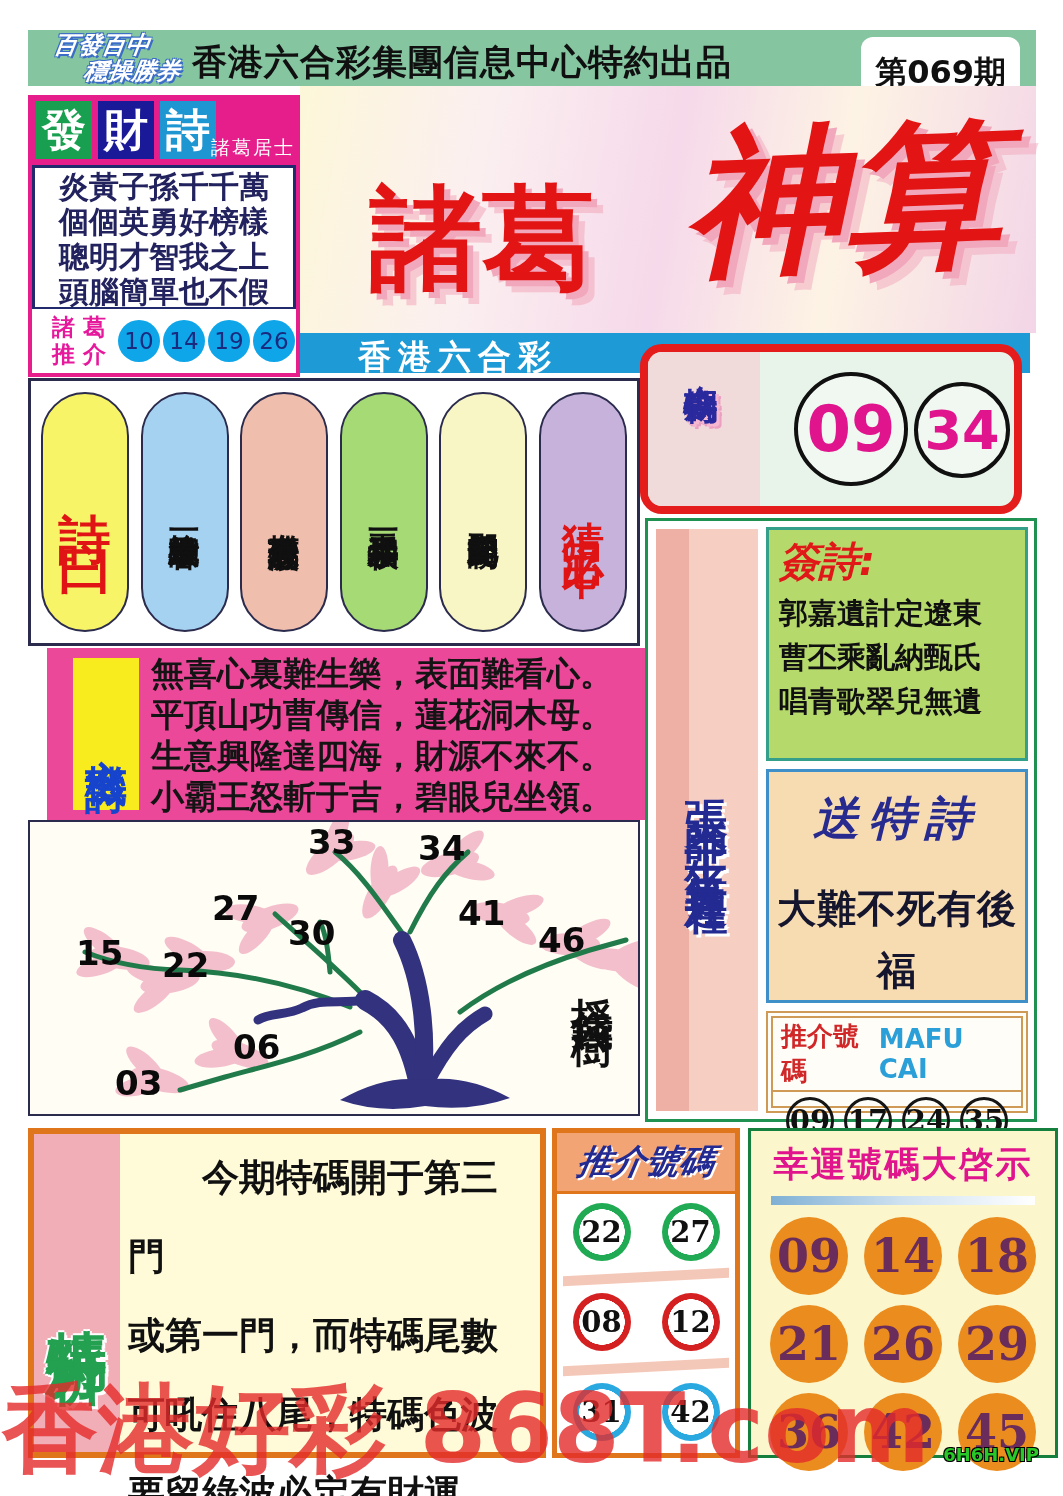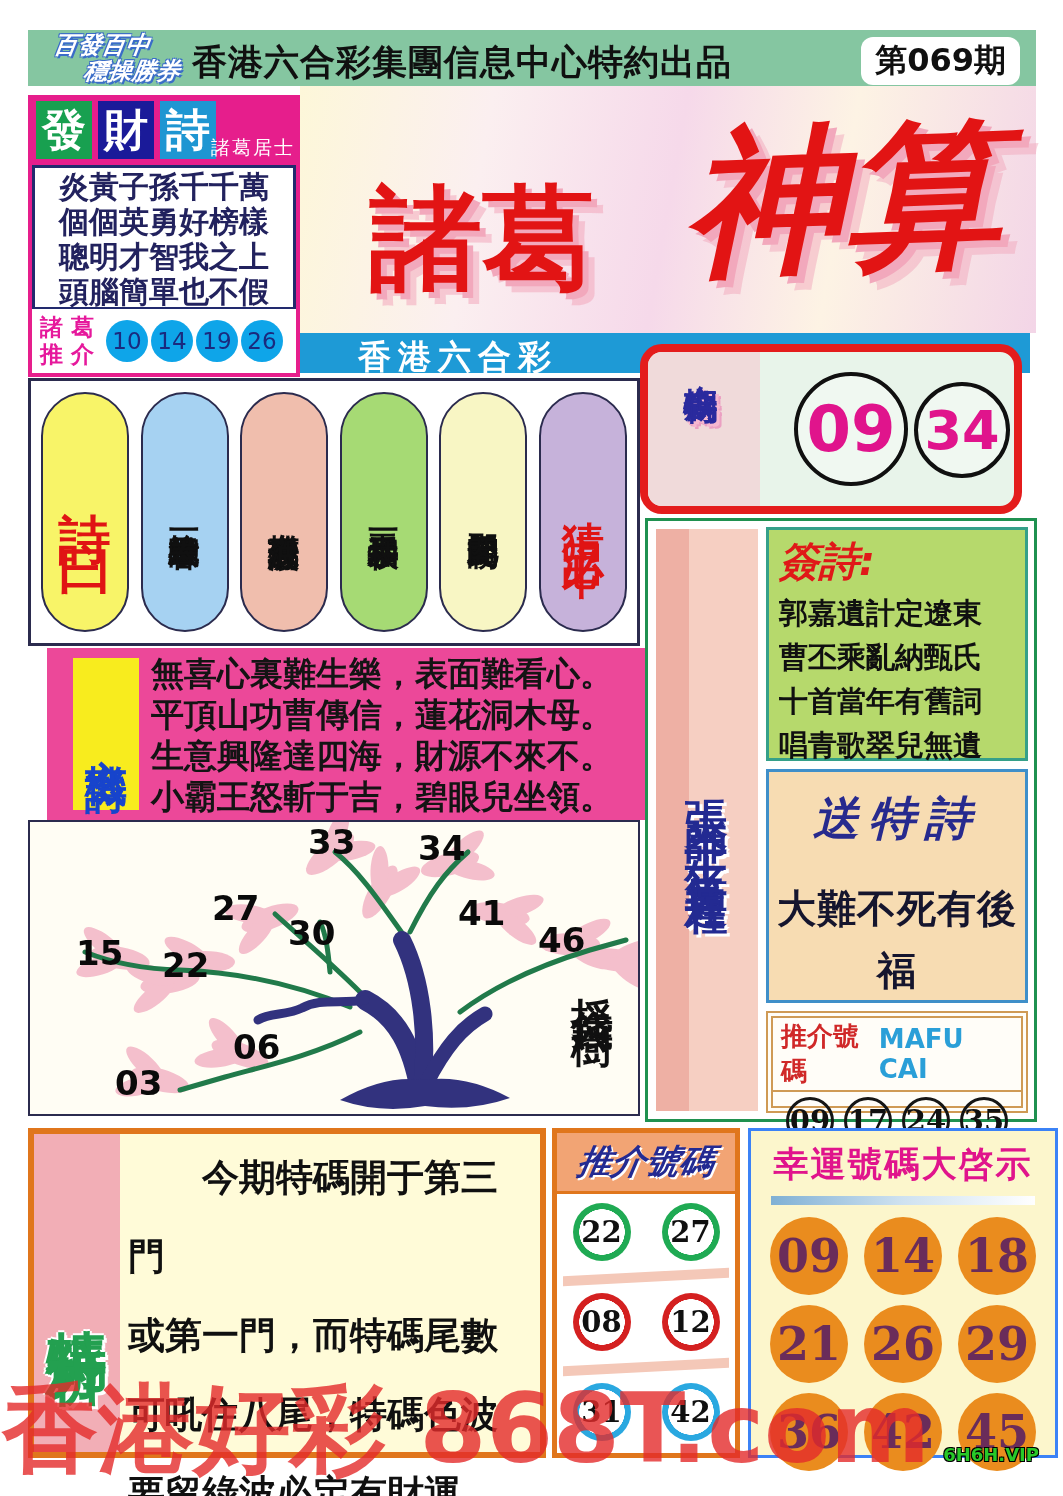--- a/index.html
+++ b/index.html
@@ -7,36 +7,36 @@
         font-family:"DejaVu Sans",sans-serif;}
   .abs{position:absolute;}
 
   
   .banner{left:28px;top:30px;width:1008px;height:56px;background:#85c6a1;}
   .logo{left:24px;top:2px;font-size:24px;font-weight:bold;font-style:italic;color:#ffffff;
         line-height:26px;transform:skewX(-8deg);
         text-shadow:2px 2px 0 #3a6cc8,-1px -1px 0 #3a6cc8,1px -1px 0 #3a6cc8,-1px 1px 0 #3a6cc8;}
   .logo .l2{margin-left:34px;}
   .banner-title{left:0;right:140px;top:9px;text-align:center;font-size:35px;font-weight:bold;color:#101010;letter-spacing:1px;}
-  .issue-box{right:16px;top:7px;background:#ffffff;border-radius:12px;padding:2px 14px;
+  .issue-box{right:16px;top:7px;background:#ffffff;border-radius:12px;padding:14px 14px;
              font-size:32px;font-weight:bold;color:#101010;}
 
   
   .facai-panel{left:28px;top:95px;width:272px;height:282px;background:#e61e8c;}
   .fct{position:absolute;top:6px;width:56px;height:58px;display:flex;align-items:center;justify-content:center;
        font-size:44px;font-weight:bold;color:#ffffff;}
   .fct0{left:8px;background:#18a050;}
   .fct1{left:70px;background:#1a1a99;}
   .fct2{left:132px;background:#1e96d2;}
   .facai-author{position:absolute;right:5px;top:40px;font-size:19px;color:#ffffff;letter-spacing:2px;}
   .facai-poem{position:absolute;left:4px;top:70px;width:258px;height:138px;background:#ffffff;
               border:3px solid #222a6e;text-align:center;font-size:30px;font-weight:bold;color:#22225e;
               line-height:35px;padding-top:1px;}
   .facai-rec{position:absolute;left:4px;top:214px;width:264px;height:64px;background:#ffffff;display:flex;align-items:center;}
-  .rec-label{width:66px;padding-left:8px;font-size:23px;font-weight:bold;color:#e6189c;line-height:27px;}
+  .rec-label{width:66px;padding-left:20px;font-size:23px;font-weight:bold;color:#e6189c;line-height:27px;}
   .rec-circles{display:flex;gap:3px;}
   .rec-circle{width:42px;height:42px;border-radius:50%;background:#0ea5e9;display:flex;align-items:center;justify-content:center;
               font-size:23px;font-weight:normal;color:#1a2a7e;}
 
   
   .title-area{left:300px;top:86px;width:736px;height:247px;
       background:linear-gradient(100deg,#fdf7d9 0%,#fbeff0 25%,#f6d9ea 50%,#fdf3e4 72%,#f3d5e7 100%);}
   .t1{left:70px;top:78px;font-size:112px;font-weight:bold;font-family:"DejaVu Serif",serif;color:#e21414;
       text-shadow:6px 6px 0 #f2a8bc,12px 12px 0 rgba(242,168,188,.55);}
   .t2{left:385px;top:8px;font-size:158px;font-weight:bold;font-family:"DejaVu Serif",serif;font-style:italic;color:#e21414;
@@ -122,21 +122,21 @@
 
   .balls-box{left:552px;top:1128px;width:188px;height:330px;border:5px solid #e0761c;background:#ffffff;box-sizing:border-box;}
   .balls-header{height:58px;background:#f2a474;border-bottom:3px solid #e0761c;display:flex;align-items:center;justify-content:center;}
   .balls-header span{font-size:34px;font-weight:bold;font-style:italic;color:#232a92;text-shadow:2px 2px 0 #fff;transform:skewX(-10deg);}
   .ball-row{display:flex;justify-content:space-around;align-items:center;height:76px;}
   .ball{width:58px;height:58px;border-radius:50%;display:flex;align-items:center;justify-content:center;
         font-size:29px;font-weight:bold;font-family:"DejaVu Serif",serif;color:#101010;
         background:radial-gradient(circle,#ffffff 0 55%,var(--c) 56% 100%);}
   .ball-div{height:10px;background:#f4c8b8;margin:2px 6px;transform:skewY(-3deg);}
 
-  .lucky{left:748px;top:1128px;width:310px;height:330px;border:3px solid #3b82f6;background:#fcf6cc;box-sizing:border-box;}
+  .lucky{left:748px;top:1128px;width:310px;height:330px;border:3px solid #15803d;background:#fcf6cc;box-sizing:border-box;}
   .lucky-title{text-align:center;margin-top:10px;font-size:35px;font-weight:bold;color:#e0148c;letter-spacing:2px;}
   .lucky-bar{height:9px;margin:8px 20px 0;background:linear-gradient(90deg,#7fb0d4,#cfe2f0,#ffffff);}
   .lucky-grid{display:grid;grid-template-columns:repeat(3,78px);gap:10px 16px;justify-content:center;margin-top:12px;}
   .lucky-circle{width:78px;height:78px;border-radius:50%;background:#ea8c1e;display:flex;align-items:center;justify-content:center;
                 font-size:46px;font-weight:bold;font-family:"DejaVu Serif",serif;color:#6a2c5a;}
 
   
   .wm-red{left:2px;top:1366px;font-size:96px;font-weight:bold;color:rgba(228,42,42,.8);white-space:nowrap;z-index:50;}
   .wm-green{right:24px;top:1444px;font-size:18px;font-weight:bold;color:#28c828;z-index:51;
             text-shadow:1px 1px 0 #000,-1px -1px 0 #000,1px -1px 0 #000,-1px 1px 0 #000;}
@@ -281,21 +281,20 @@
 
   <div class="abs right-panel">
     <div class="zodiac-strip">
       <span>張天師十二生肖算運程</span>
     </div>
     <div class="qianshi">
       <div class="qianshi-title">簽詩:</div>
       <div class="qianshi-lines">
         <div>郭嘉遺計定遼東</div>
         <div>曹丕乘亂納甄氏</div>
-        <div>十首當年有舊詞</div>
         <div>唱青歌翠兒無遺</div>
       </div>
     </div>
     <div class="songte">
       <div class="songte-title">送特詩</div>
       <div class="songte-lines">
         <div>大難不死有後福</div>
         <div>娘子在家等郎歸</div>
       </div>
     </div>

